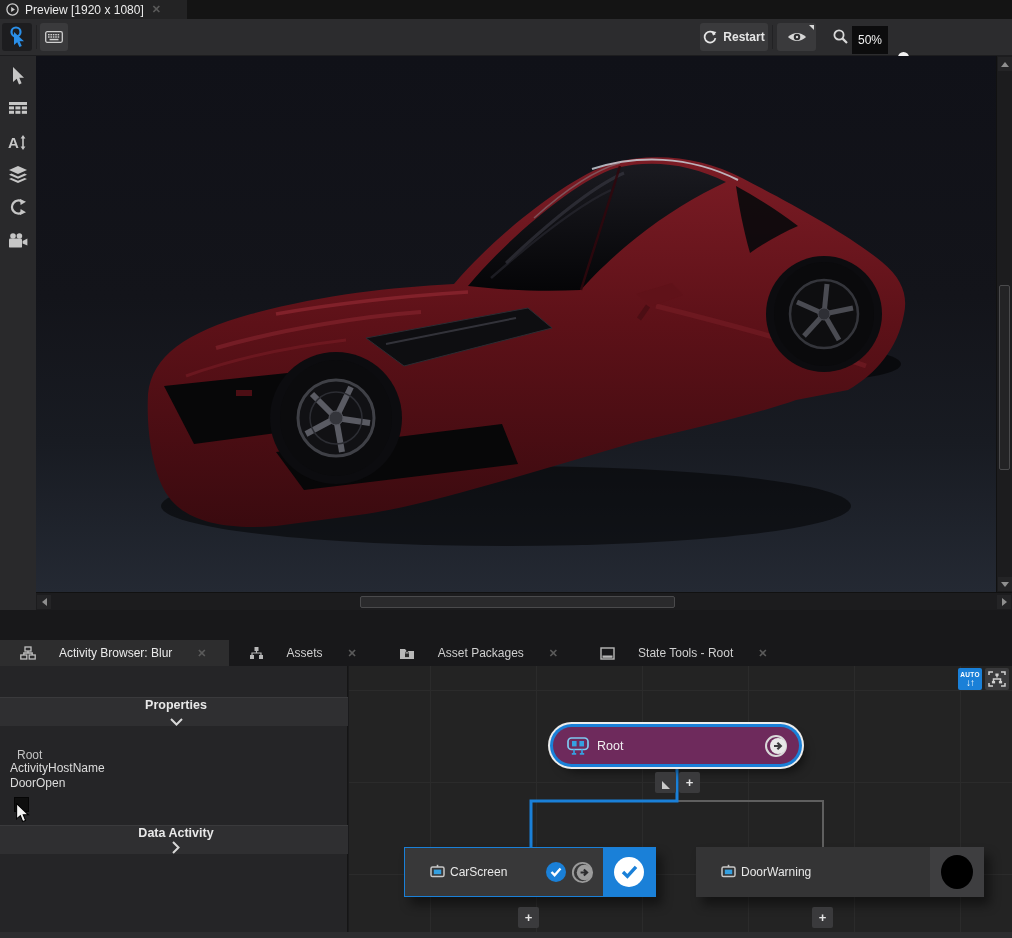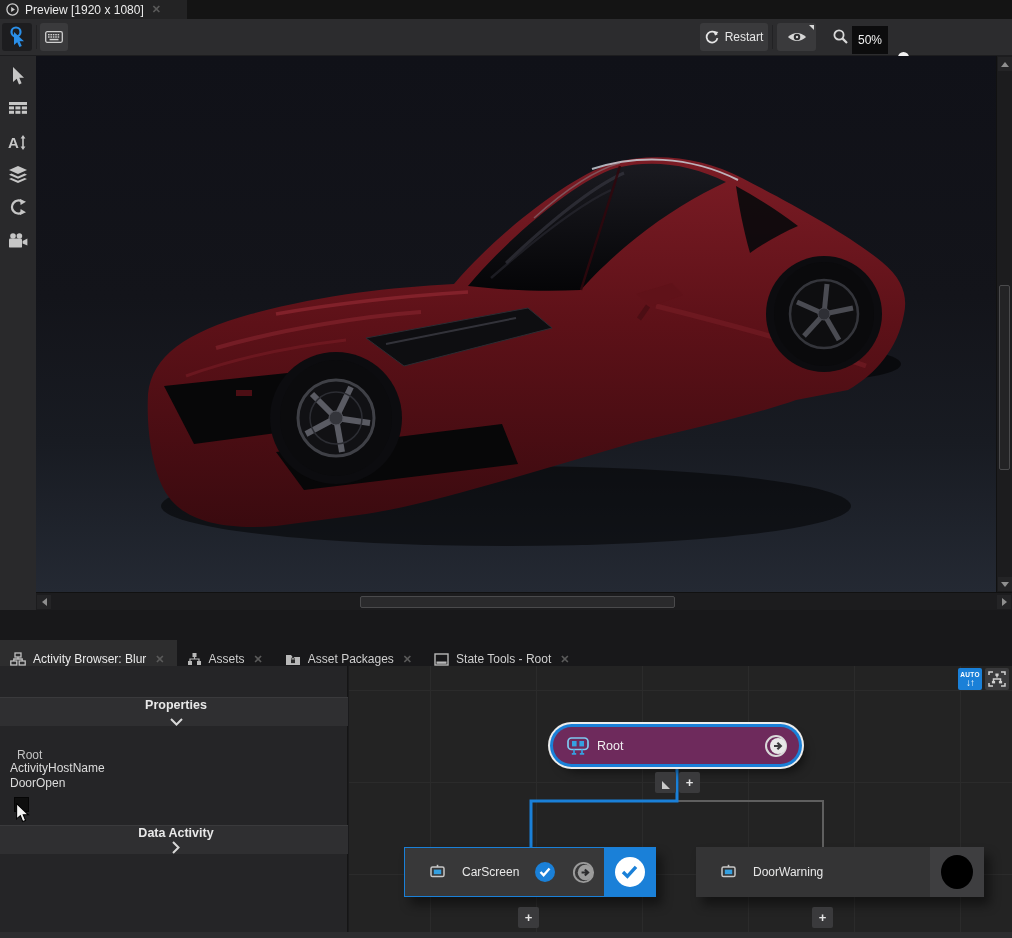--- a/index.html
+++ b/index.html
@@ -46,21 +46,21 @@
   .tri { width:0; height:0; }
   .tri.up    { border-left:4px solid transparent; border-right:4px solid transparent; border-bottom:5px solid #8f8f8f; }
   .tri.down  { border-left:4px solid transparent; border-right:4px solid transparent; border-top:5px solid #8f8f8f; }
   .tri.left  { border-top:4px solid transparent; border-bottom:4px solid transparent; border-right:5px solid #8f8f8f; }
   .tri.right { border-top:4px solid transparent; border-bottom:4px solid transparent; border-left:5px solid #8f8f8f; }
   .vthumb { position:absolute; left:2px; top:229px; width:11px; height:185px; border:1px solid #4a4a4c; border-radius:2px; background:#232325; }
   .hthumb { position:absolute; left:324px; top:3px; width:315px; height:12px; border:1px solid #4a4a4c; border-radius:2px; background:#2a2a2c; }
   
   .gap-row { position:absolute; left:0; top:610px; width:1012px; height:30px; background:#18181a; }
   .tabstrip-bottom { position:absolute; left:0; top:640px; width:1012px; height:26px; background:#18181a; display:flex; }
-  .tab-b { height:26px; display:flex; align-items:flex-end; gap:7px; padding:0 10px; color:#cfcfcf; }
+  .tab-b { height:26px; display:flex; align-items:center; gap:23px; padding:0 20px; color:#cfcfcf; }
   .tab-b.active { background:#2d2d2e; color:#eaeaea; }
   
   .props-panel { position:absolute; left:0; top:666px; width:348px; height:266px; background:#252527; border-right:1px solid #151515; }
   .sec-header { position:absolute; left:0; width:348px; height:29px; background:#2f2f31; border-top:1px solid #3a3a3c;
     display:flex; align-items:center; justify-content:space-between; padding:0 14px 0 18px; font-weight:700; color:#e8e8e8; font-size:12.5px;flex-direction:column; }
   .prop-label { position:absolute; left:10px; color:#dcdcdc; }
   .prop-value { position:absolute; left:17px; color:#c4c4c4; }
   .checkbox { position:absolute; left:14px; top:131px; width:15px; height:15px; background:#0e0e0e; border:1px solid #050505; }
   .graph-panel {
     position:absolute; left:349px; top:666px; width:663px; height:266px; background:#232323;
@@ -77,21 +77,21 @@
   
   .node-root {
     position:absolute; left:204px; top:61px; width:246px; height:37px; border-radius:19px;
     background:#6e2a5c; box-shadow:0 0 0 3px #1a80d8, 0 0 0 5px #ececec, 6px 8px 10px rgba(0,0,0,.5);
     display:flex; align-items:center; padding:0 10px 0 14px; color:#f0eef0;
   }
   .node-root .label { flex:1; margin-left:8px; font-size:12.5px; }
   .node-rect { position:absolute; top:181px; height:50px; display:flex; box-shadow:6px 8px 10px rgba(0,0,0,.45); }
   .node-car { left:55px; width:252px; border:1px solid #1a80d8; background:#383839; }
   .node-door { left:347px; width:288px; background:#343435; }
-  .node-main { flex:1; display:flex; align-items:center; padding:0 8px 0 24px; gap:16px; color:#e8e8e8; }
+  .node-main { flex:1; display:flex; align-items:center; padding:0 8px 0 24px; gap:4px; color:#e8e8e8; }
   .node-side-blue { width:52px; background:#1a80d8; display:flex; align-items:center; justify-content:center; }
   .node-side-gray { width:54px; background:#3e3e40; display:flex; align-items:center; justify-content:center; }
   .black-dot { width:32px; height:34px; border-radius:50%; background:#000; }
   .mini-btn { position:absolute; width:21px; height:21px; background:#3a3a3c; border-radius:2px;
     display:flex; align-items:center; justify-content:center; color:#e4e4e4; font-size:13px; font-weight:700; }
   .mini-btn .corner-tri { width:0; height:0; border-bottom:8px solid #c9c9c9; border-right:8px solid transparent; margin-top:5px; }
   .check-sm { width:20px; height:20px; border-radius:50%; background:#1a80d8; display:flex; align-items:center; justify-content:center; }
   .check-lg { width:30px; height:30px; border-radius:50%; background:#fff; display:flex; align-items:center; justify-content:center; }
   .statusbar { position:absolute; left:0; top:932px; width:1012px; height:6px; background:#2d2d2f; }
   .cursor-arrow { position:absolute; left:15px; top:137px; }
@@ -140,21 +140,21 @@
           <rect x="4.5" y="7.8" width="9" height="1.5"></rect>
         </g>
       </svg>
     </div>
 
     <div class="tool-btn" style="left:700px; width:68px;">
       <svg width="14" height="14" viewBox="0 0 16 16">
         <path d="M13.6,5.2 A6.2,6.2 0 1 0 14.2,9.2" fill="none" stroke="#e6e6e6" stroke-width="2"></path>
         <path d="M9.5,1.2 L15.3,2.2 L11.5,6.6 Z" fill="#e6e6e6"></path>
       </svg>
-      <span style="font-weight:400;">Restart</span>
+      <span style="font-weight:700;">Restart</span>
     </div>
     <div class="tb-sep" style="left:772px;"></div>
     <div class="tool-btn" style="left:777px; width:39px;">
       <span class="eye-corner"></span>
       <svg width="20" height="14" viewBox="0 0 22 14">
         <path d="M1,7 Q11,-2 21,7 Q11,16 1,7 Z" fill="#d6d6d6"></path>
         <circle cx="11" cy="7" r="3.6" fill="#2c2c2e"></circle>
         <circle cx="11" cy="7" r="1.3" fill="#d6d6d6"></circle>
       </svg>
     </div>

